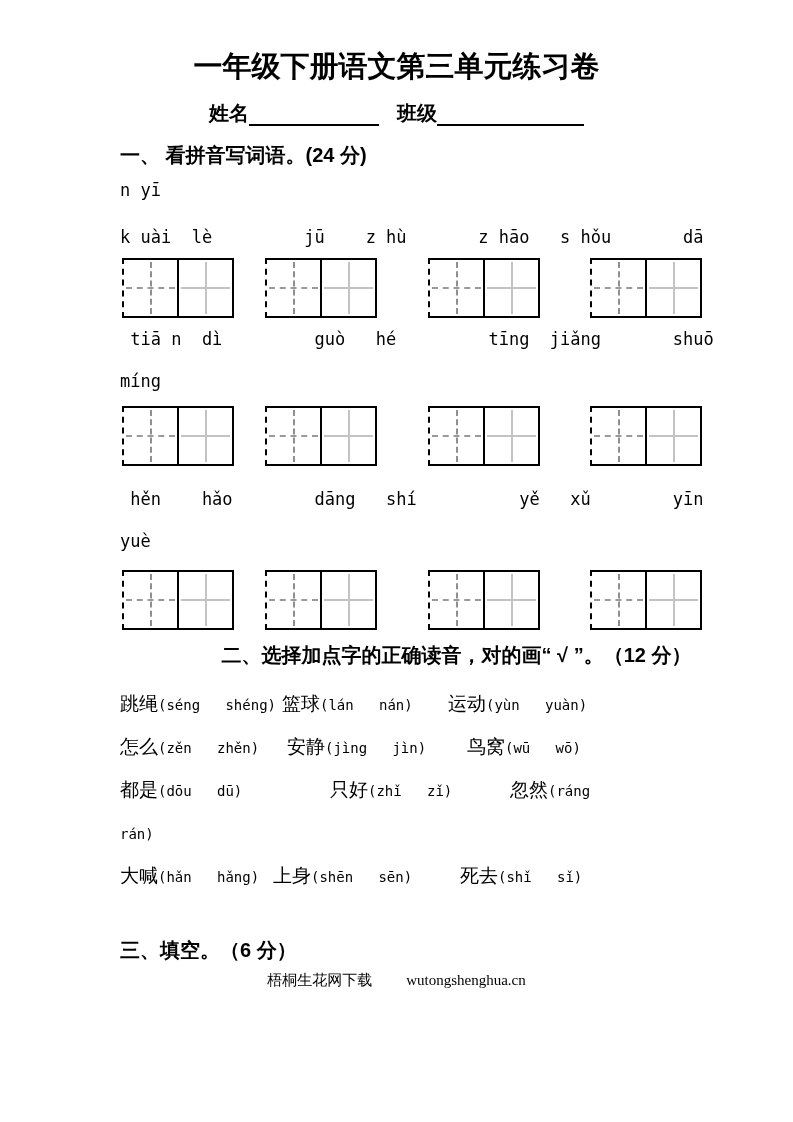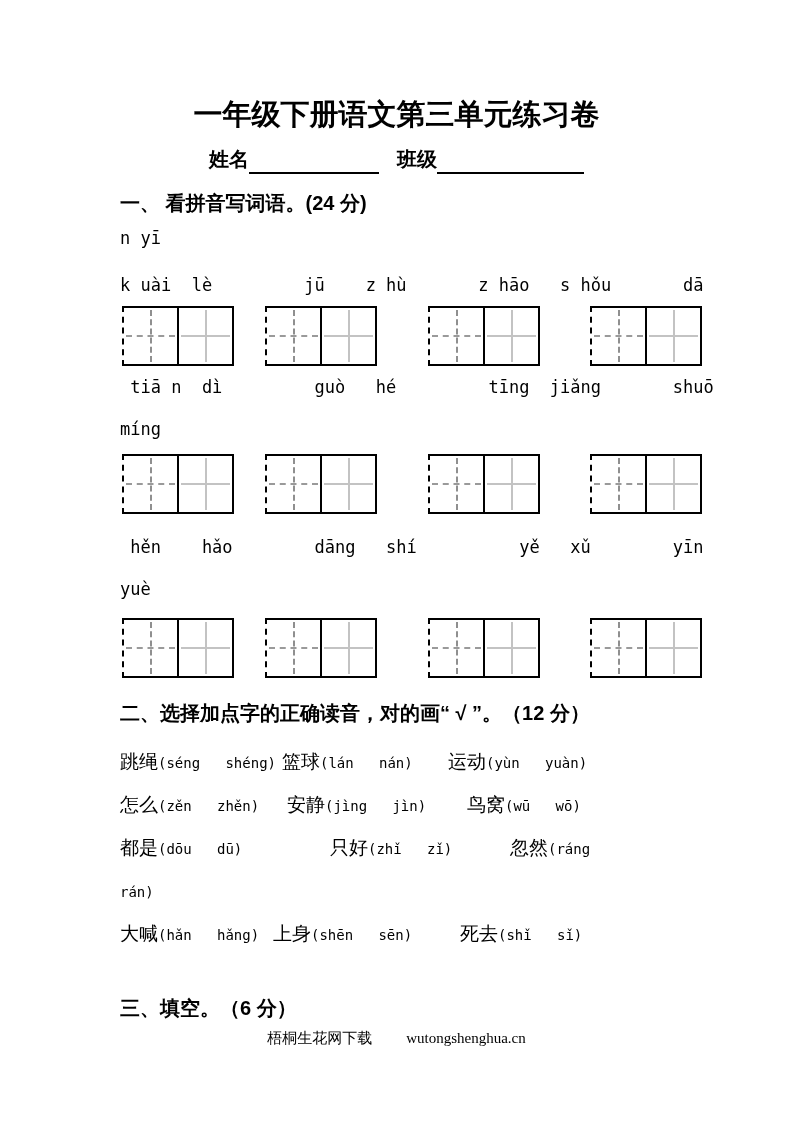--- a/index.html
+++ b/index.html
@@ -5,36 +5,36 @@
   html,body{margin:0;padding:0;background:#e8e8e8;}
   .page{
     position:relative;
     width:793px;height:1122px;
     margin:0 auto;
     background:#ffffff;
     overflow:hidden;
     font-family:"Liberation Serif", serif;
     color:#000;
     box-sizing:border-box;
-    padding-top:94px;
+    padding-top:46px;
   }
   
   .title{
     text-align:center;
     font-family:"Liberation Sans", sans-serif;
     font-weight:bold;
     font-size:29px;
     line-height:40px;
   }
   .nameline{
     margin-top:14px;
     display:flex;
     justify-content:center;
     align-items:flex-end;
-    font-family:Liberation Mono, monospace;
+    font-family:Liberation Sans, sans-serif;
     font-weight:bold;
     font-size:20px;
     line-height:26px;
   }
   .blank{
     display:inline-block;
     height:24px;
     border-bottom:2px solid #000;
   }
   .blank.name{width:130px;}
@@ -42,21 +42,21 @@
   .namegap{width:18px;}
   
   .heading{
     margin-left:120px;
     font-family:"Liberation Sans", sans-serif;
     font-weight:bold;
     font-size:20px;
     line-height:27px;
   }
   .h1{margin-top:16px;}
-  .h2{margin-top:22px;}
+  .h2{margin-top:12px;text-align:center;}
   .h3{margin-top:40px;}
   
   .pinyin{
     margin-left:120px;
     font-family:"DejaVu Sans Mono", monospace;
     font-size:17px;
     line-height:42px;
     white-space:pre;
     letter-spacing:0;
   }

